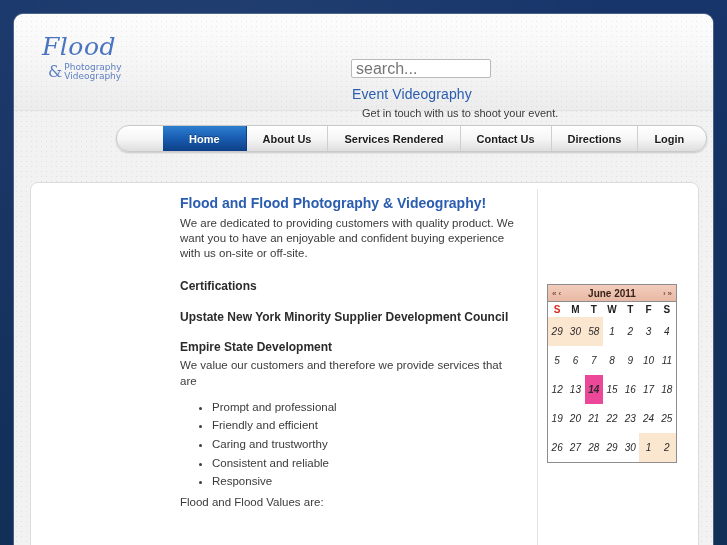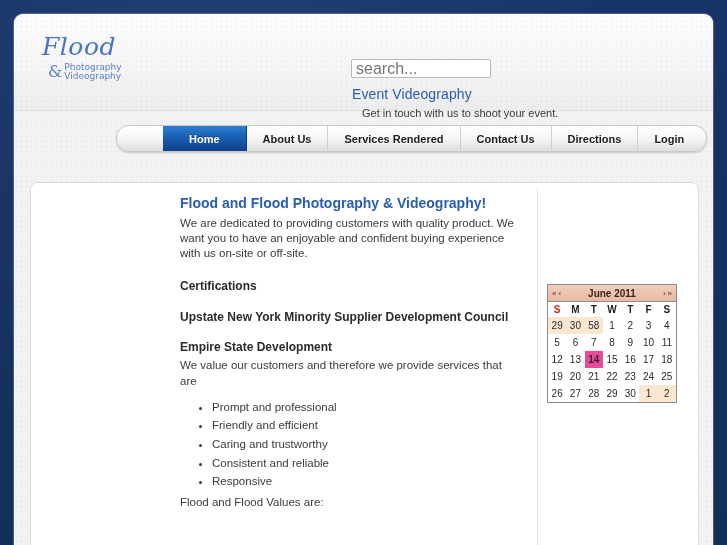--- a/index.html
+++ b/index.html
@@ -363,24 +363,25 @@
     font-size: 10px;
     font-weight: bold;
     color: #222;
     padding: 2px 0 2px 0;
     text-align: center;
     background: #ffffff;
   }
   table.cal-grid th.sun { color: #d8291c; }
   table.cal-grid td {
     text-align: center;
-    padding: 2px 0;
+    padding: 8px 0;
     color: #2a2a2a;
     width: 14.28%;
     height: 13px;
+    font-style: italic;
   }
   td.other { color: #a39a92; background: #fbe6cf; }
   td.today { background: #ec4899; color: #2a2a2a; font-weight: bold; }
 </style>
 </head>
 <body>
 
 <div class="page-bg"></div>
 
 <div class="shell">

